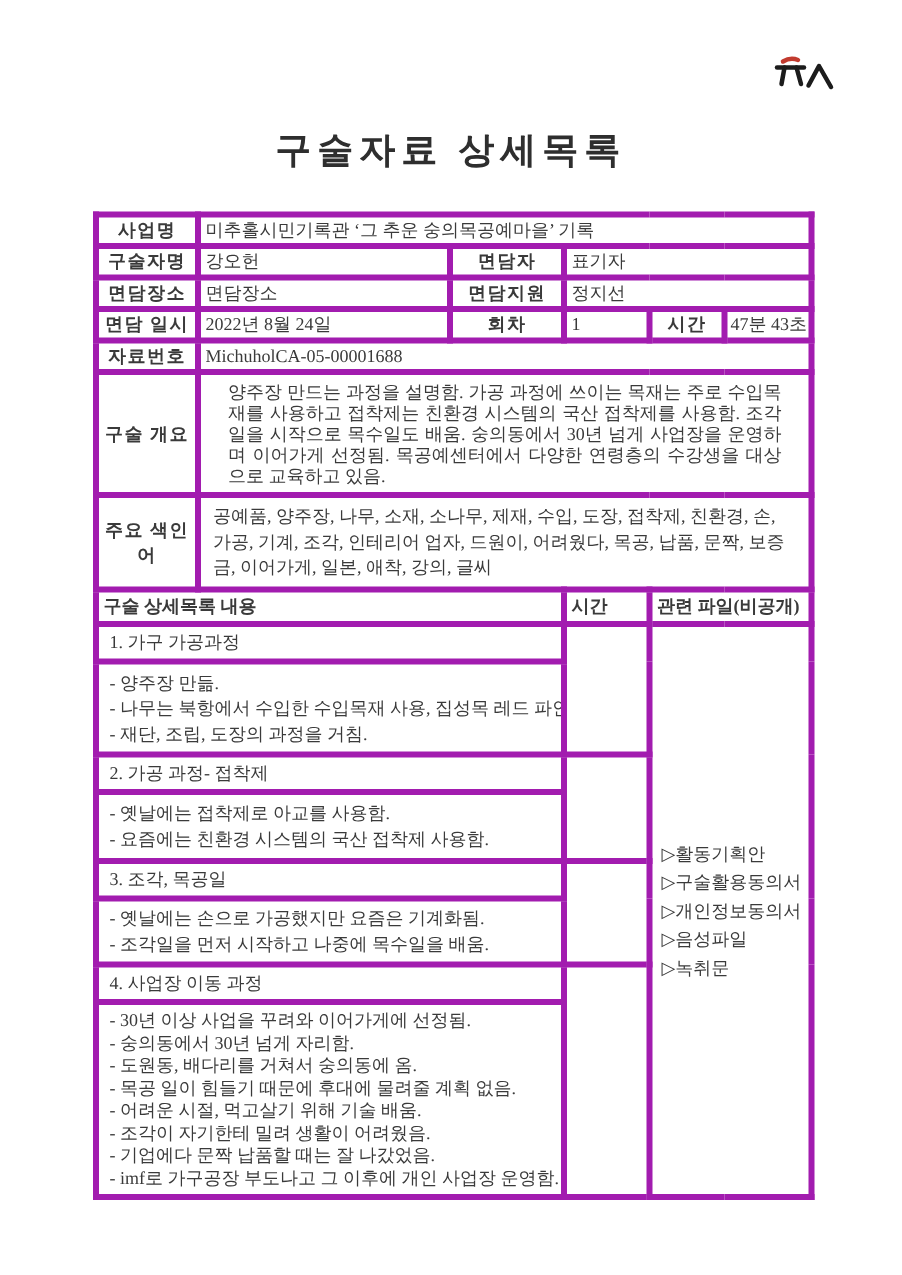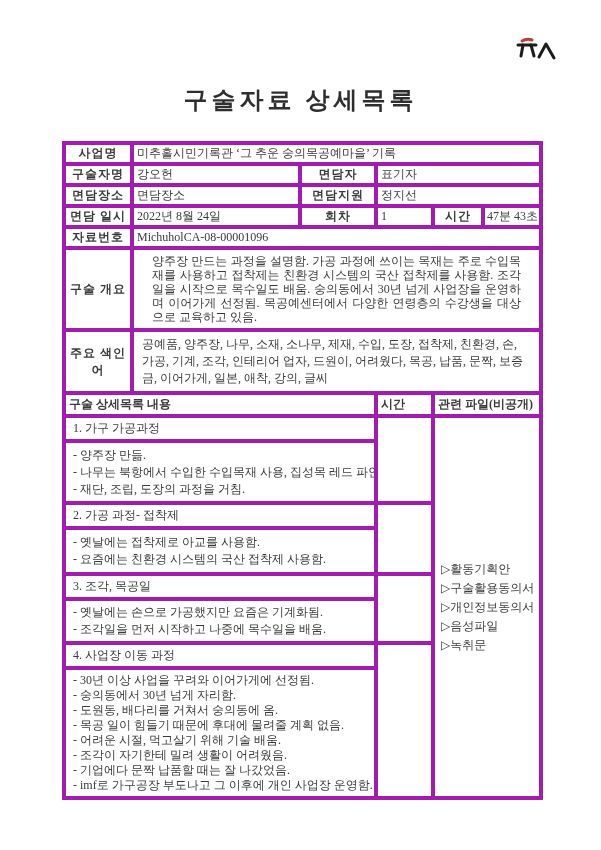--- a/index.html
+++ b/index.html
@@ -92,21 +92,21 @@
     <tr style="height:21px">
       <td class="lbl">면담 일시</td>
       <td class="val">2022년 8월 24일</td>
       <td class="lbl">회차</td>
       <td class="val">1</td>
       <td class="lbl">시간</td>
       <td class="val nowrap">47분 43초</td>
     </tr>
     <tr style="height:21px">
       <td class="lbl">자료번호</td>
-      <td class="val" colspan="5">MichuholCA-08-00001096</td>
+      <td class="val" colspan="5">MichuholCA-05-00001688</td>
     </tr>
 
     <tr style="height:70px">
       <td class="lbl">구술 개요</td>
       <td class="para" colspan="5">양주장 만드는 과정을 설명함. 가공 과정에 쓰이는 목재는 주로 수입목재를 사용하고 접착제는 친환경 시스템의 국산 접착제를 사용함. 조각일을 시작으로 목수일도 배움. 숭의동에서 30년 넘게 사업장을 운영하며 이어가게 선정됨. 목공예센터에서 다양한 연령층의 수강생을 대상으로 교육하고 있음.</td>
     </tr>
 
     <tr style="height:57px">
       <td class="lbl">주요 색인어</td>
       <td class="kw" colspan="5">공예품, 양주장, 나무, 소재, 소나무, 제재, 수입, 도장, 접착제, 친환경, 손, 가공, 기계, 조각, 인테리어 업자, 드원이, 어려웠다, 목공, 납품, 문짝, 보증금, 이어가게, 일본, 애착, 강의, 글씨</td>

